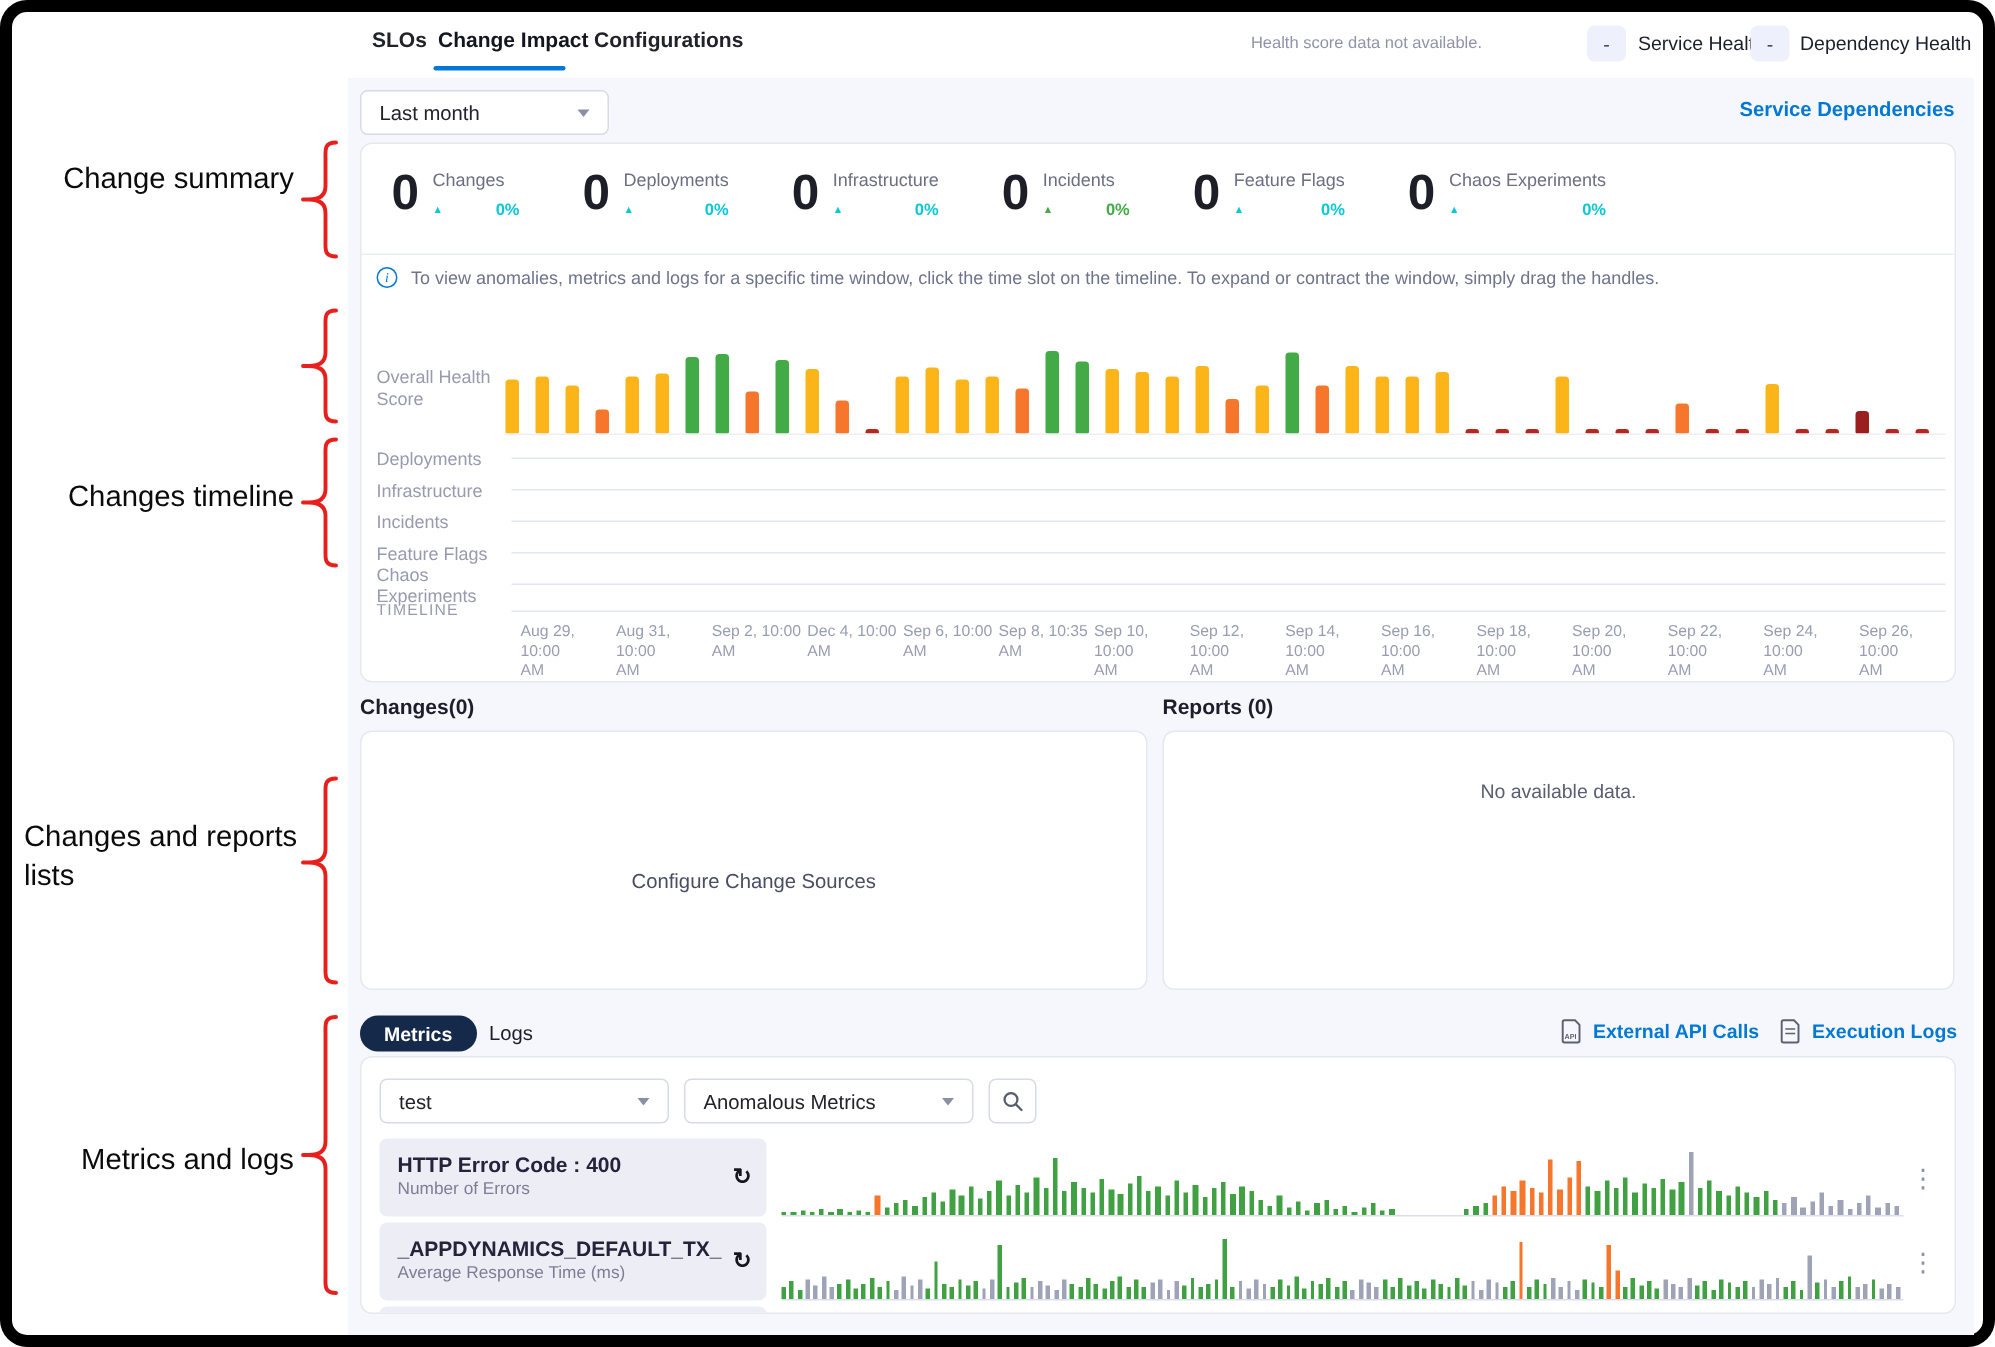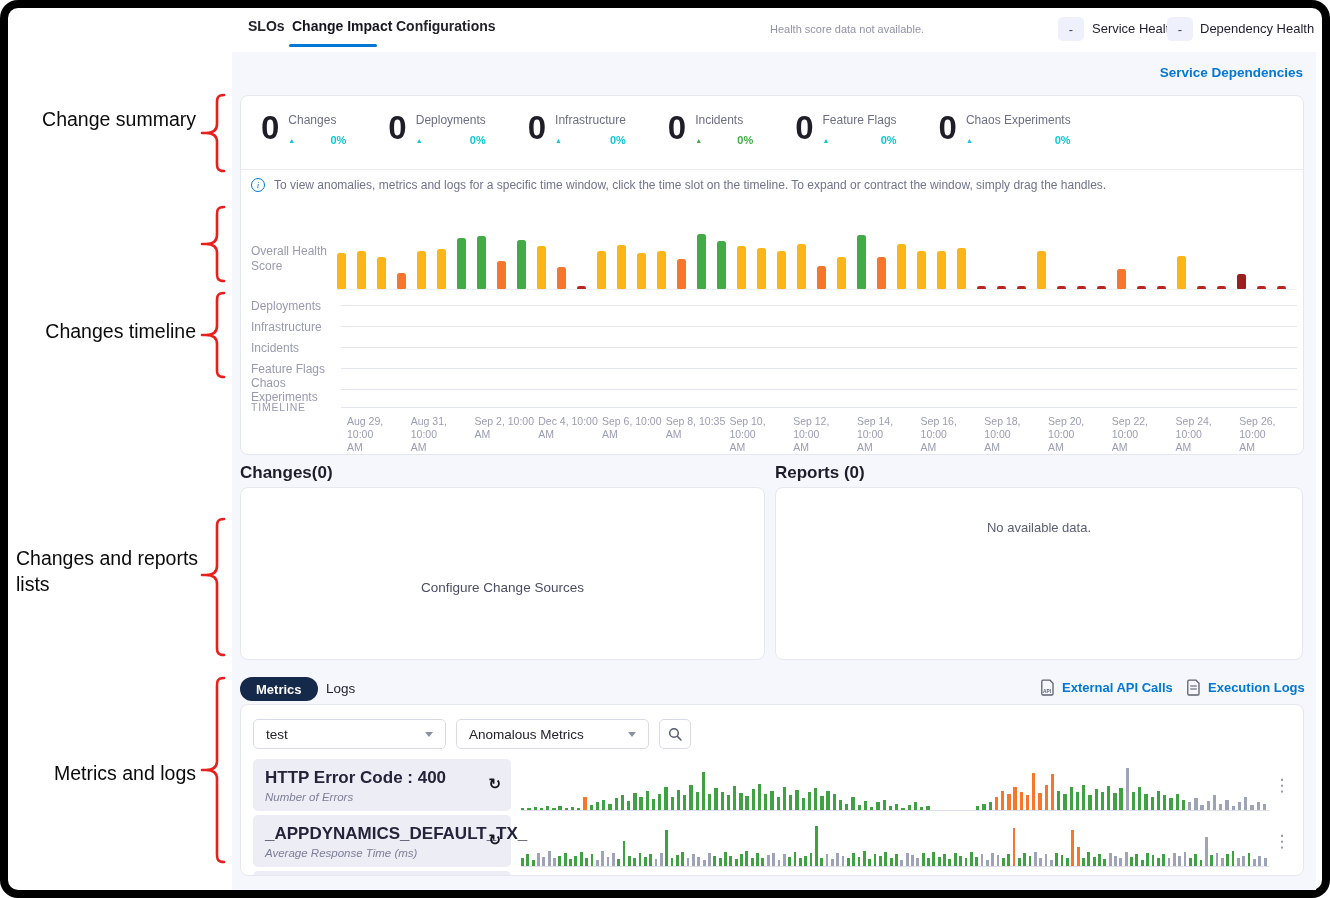--- a/index.html
+++ b/index.html
@@ -55,37 +55,37 @@
   #tl-rows { position:absolute; left:10px; top:199px; width:1046px; }
   .tl-row { display:flex; align-items:center; height:21px; }
   .tl-row .lbl { width:90px; font-size:12px; color:#989ab0; flex:0 0 auto; }
   .tl-row .line { flex:1; height:1px; background:#e4e6ef; }
   #tl-axis { position:absolute; left:10px; top:305px; width:1046px; display:flex; align-items:center; }
   #tl-axis .lbl { width:90px; font-size:10.5px; letter-spacing:.8px; color:#989ab0; flex:0 0 auto; }
   #tl-axis .line { flex:1; height:1px; background:#e4e6ef; }
   #tl-ticks { position:absolute; left:106px; top:319px; width:956px; display:flex; }
   .tick { flex:1; font-size:10.5px; color:#9a9cb2; line-height:13px; white-space:pre-line; }
 
-  .panel-h { position:absolute; font-size:17px; font-weight:bold; color:#1d1e2c; }
+  .panel-h { position:absolute; font-size:14px; font-weight:bold; color:#1d1e2c; }
   .empty-txt { position:absolute; left:0; right:0; text-align:center; font-size:13px; color:#4a4d63; }
 
   .pill { position:absolute; height:24px; padding:0 16px; background:#15294b; border-radius:13px;
           color:#fff; font-size:13px; font-weight:bold; display:flex; align-items:center; cursor:pointer; }
   .toplink { position:absolute; display:flex; gap:7px; align-items:center; font-size:13px; font-weight:bold;
              color:#0278d5; cursor:pointer; }
 
   .search-btn { position:absolute; width:32px; height:30px; border:1px solid #d8dae6; border-radius:5px;
                 background:#fff; display:flex; align-items:center; justify-content:center; cursor:pointer; }
 
   #metric-rows { position:absolute; left:12px; top:54px; right:8px; }
   .mrow { display:flex; align-items:center; height:52px; margin-bottom:4px; }
   .mtile { position:relative; width:258px; height:52px; background:#ecedf5; border-radius:5px;
            padding:9px 12px; flex:0 0 auto; cursor:pointer; }
-  .mtitle { font-size:17px; font-weight:bold; color:#23243a; white-space:nowrap; }
-  .msub { font-size:11.5px; color:#7c7e95; margin-top:3px;font-style:italic; }
+  .mtitle { font-size:14px; font-weight:bold; color:#23243a; white-space:nowrap; }
+  .msub { font-size:11.5px; color:#7c7e95; margin-top:3px; }
   .mrefresh { position:absolute; right:10px; top:16px; font-size:15px; font-weight:bold; color:#16161e; cursor:pointer; }
   .spark { position:relative; flex:1; height:52px; margin-left:10px; border-bottom:1px solid #dcdfeb; }
   .sbar { position:absolute; bottom:0; }
   .kebab { width:26px; text-align:center; font-size:17px; color:#8d90a5; cursor:pointer; flex:0 0 auto; }
 
   .sliver { position:absolute; left:12px; top:166px; width:258px; height:6px; background:#ecedf5; border-radius:5px 5px 0 0; }
 </style>
 </head>
 <body>
 
@@ -116,26 +116,30 @@
     <path d="M24 2 C16 2 17 7 17 13 L17 85 C17 91 13 94 6 94 C13 94 17 97 17 103 L17 175 C17 181 16 186 24 186 M6 94 L2 94" fill="none" stroke="#e8201d" stroke-width="2.6" stroke-linecap="round"></path>
   </svg>
 
   <div id="app-bg"></div>
 
   <div class="abs tab" style="left:248px; top:18px;">SLOs</div>
   <div class="abs tab" style="left:292px; top:18px; color:#14151f;">Change Impact</div>
   <div class="tab-underline" style="left:289px; top:44px; width:88px;"></div>
   <div class="abs tab" style="left:396px; top:18px;">Configurations</div>
 
-  <div class="abs hnote" style="left:770px; top:23px; width:282px; text-align:left;">Health score data not available.</div>
+  <div class="abs hnote" style="left:770px; top:23px; width:282px; text-align:center;">Health score data not available.</div>
   <div class="badge" style="left:1058px; top:17px;">-</div>
   <div class="hlabel" style="left:1092px; top:21px;">Service Health</div>
   <div class="badge" style="left:1167px; top:17px;">-</div>
   <div class="hlabel" style="left:1200px; top:21px;">Dependency Health</div>
 
+  <div class="select" style="left:240px; top:60px; width:166px;">
+    <span>Last month</span>
+    <span class="caret"></span>
+  </div>
   <div class="abs link" style="left:1150px; top:65px; width:153px; text-align:right; font-size:13.5px; font-weight:bold;">Service Dependencies</div>
 
   <div class="card" style="left:240px; top:95px; width:1064px; height:360px;">
     <div id="summary-items">
         <div class="sum-item">
           <span class="sum-zero">0</span>
           <div class="sum-right">
             <div class="sum-label">Changes</div>
             <div class="sum-delta">
               <span class="sum-tri" style="color: rgb(11, 200, 214);">▲</span>

